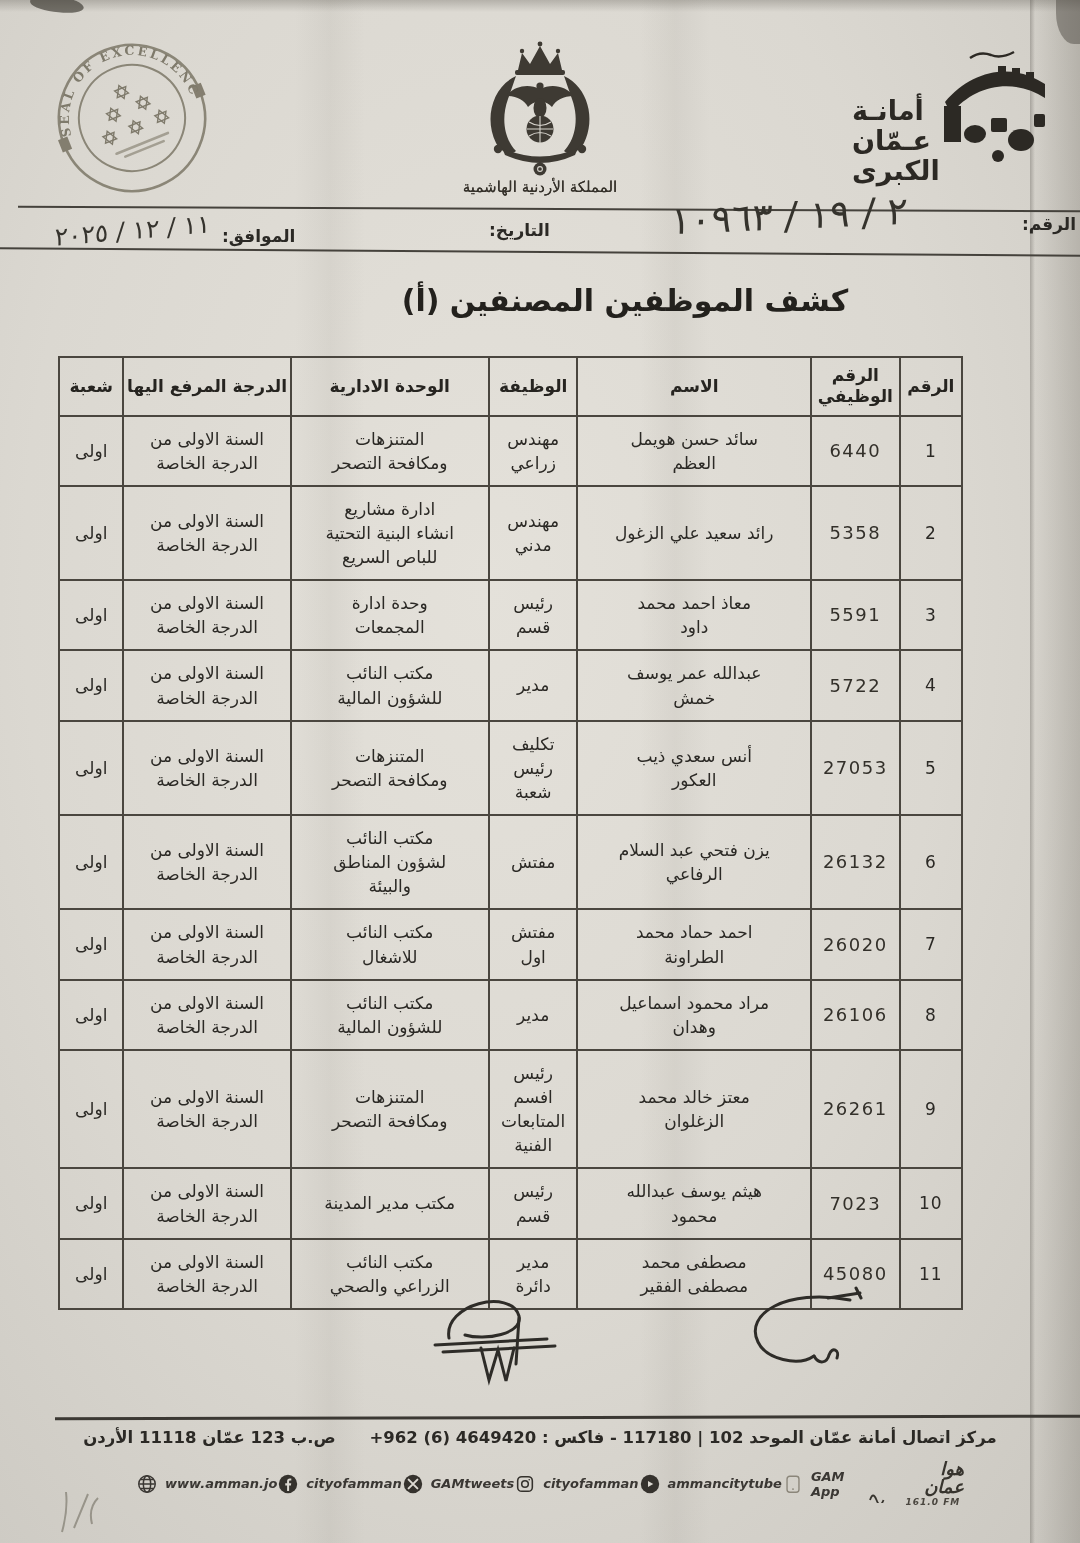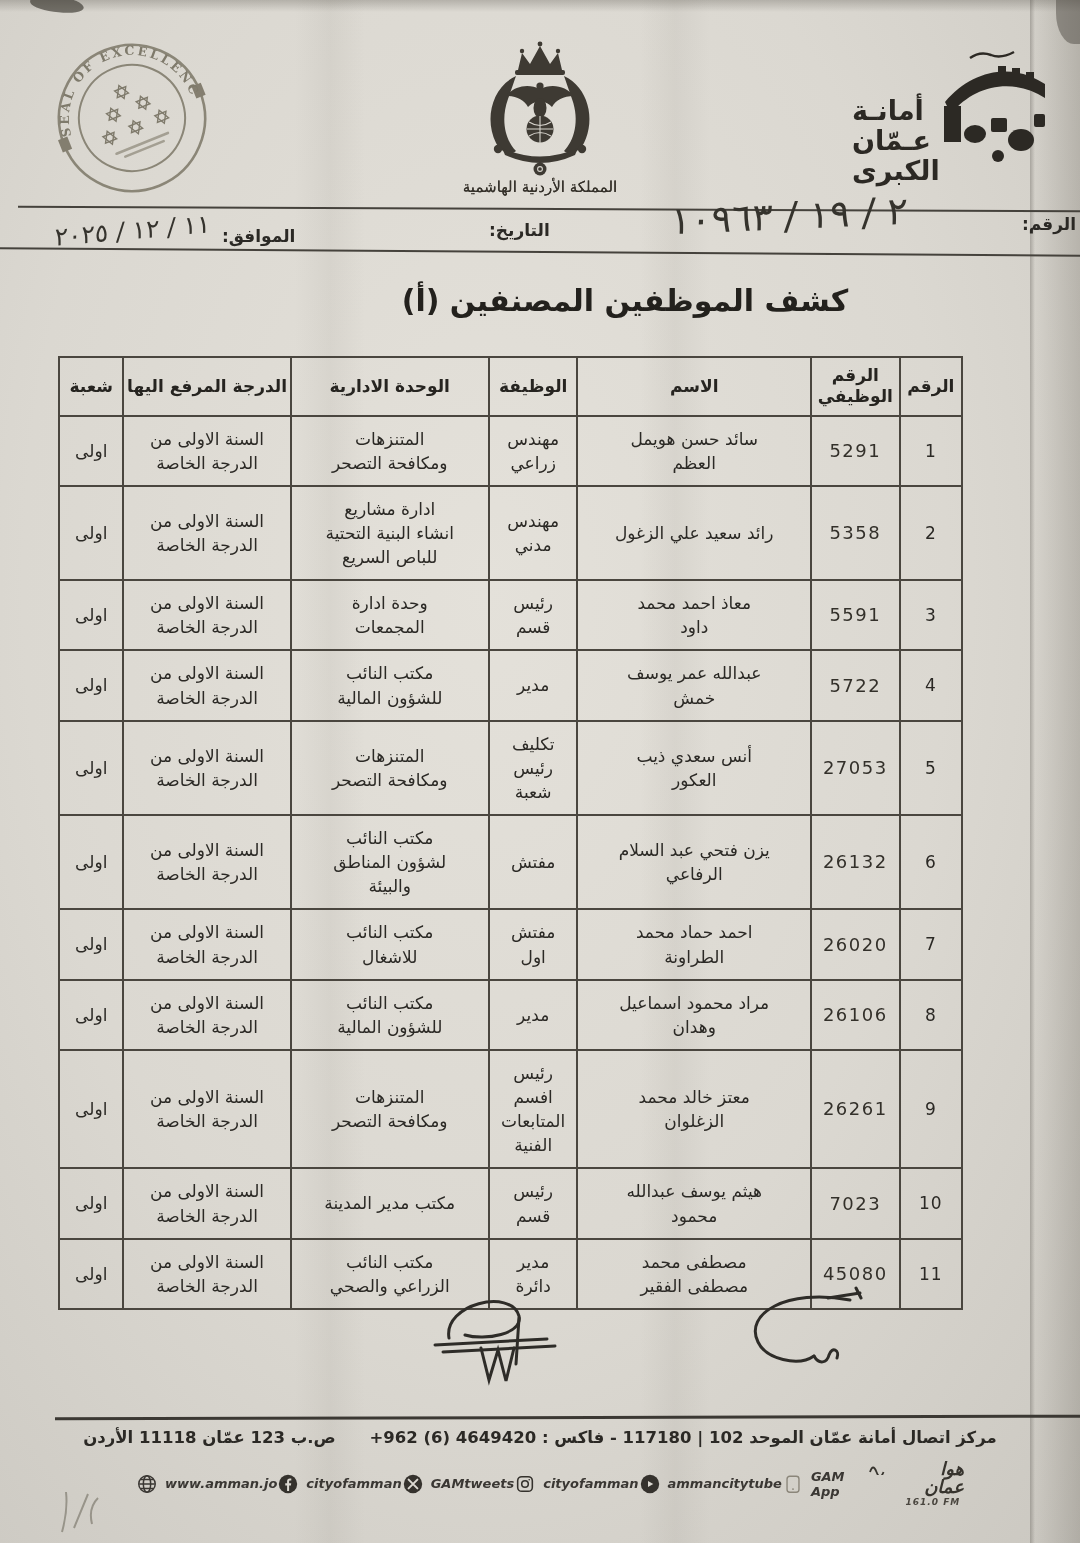--- a/index.html
+++ b/index.html
@@ -65,21 +65,21 @@
   
   .footer-rule{position:absolute;left:55px;width:1025px;top:1416px;height:2.6px;background:#3b3833;
     transform:rotate(-.15deg);}
   .contact{position:absolute;top:1428px;left:40px;width:1000px;text-align:center;direction:rtl;
     font-size:16.5px;font-weight:bold;color:#2b2925;}
   .contact .ltr{direction:ltr;unicode-bidi:embed;margin-left:28px;}
   .social{position:absolute;top:1460px;left:136px;width:828px;display:flex;direction:ltr;
     justify-content:space-between;align-items:center;font-style:italic;}
   .soc{display:flex;align-items:center;gap:7px;font-size:13px;font-weight:bold;color:#3a3733;}
   .soc svg{display:block;}
-  .radio{display:flex;align-items:flex-start;gap:20px;}
+  .radio{display:flex;align-items:flex-end;gap:20px;}
   .radio-txt{display:flex;flex-direction:column;align-items:flex-start;line-height:1;}
   .radio-ar{font-size:18px;font-weight:bold;color:#37342e;direction:rtl;}
   .radio-fm{font-size:9px;font-weight:bold;color:#4a463f;letter-spacing:1px;margin-top:2px;}
 
   .scribble-bl{position:absolute;left:48px;top:1462px;opacity:.55;}
 </style>
 </head>
 <body>
 
 <div class="paper">
@@ -220,21 +220,21 @@
           <th>الاسم</th>
           <th>الوظيفة</th>
           <th>الوحدة الادارية</th>
           <th>الدرجة المرفع اليها</th>
           <th>شعبة</th>
         </tr>
       </thead>
       <tbody>
           <tr>
             <td class="c-num">1</td>
-            <td class="c-emp">5291</td>
+            <td class="c-emp">6440</td>
             <td class="c-name">سائد حسن هويمل
 العظم</td>
             <td class="c-job">مهندس
 زراعي</td>
             <td class="c-unit">المتنزهات
 ومكافحة التصحر</td>
             <td class="c-grade">السنة الاولى من
 الدرجة الخاصة</td>
             <td class="c-cat">اولى</td>
           </tr>

